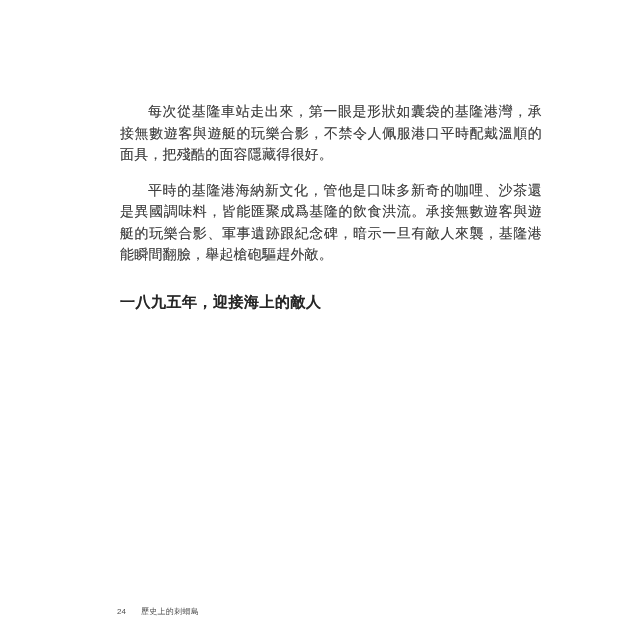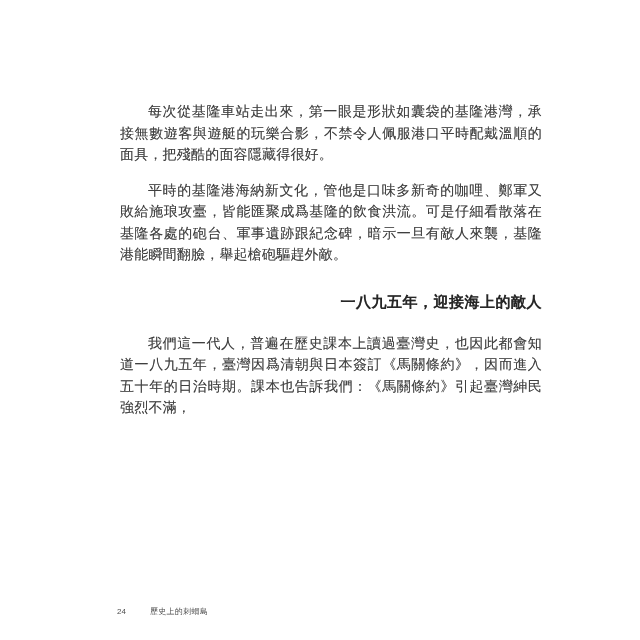--- a/index.html
+++ b/index.html
@@ -27,61 +27,60 @@
     margin-left: 16px;
   }
   p.body-para {
     margin: 0 0 14px 0;
     text-align: justify;
     text-indent: 2em;
     letter-spacing: 0.2px;
   }
   h2.section-heading {
     margin: 26px 0 21px 0;
-    text-align: right;
+    text-align: left;
     font-family: "Liberation Sans", "DejaVu Sans", sans-serif;
     font-size: 15px;
     line-height: 20px;
     font-weight: bold;
     letter-spacing: 0.5px;
     color: #262626;
     text-shadow: 0 0 0.5px rgba(38,38,38,0.5);
   }
   .page-footer {
     position: absolute;
     left: 117px;
     top: 596px;
     display: flex;
     align-items: baseline;
-    gap: 24px;
+    gap: 15px;
     font-family: "Liberation Sans", "DejaVu Sans", sans-serif;
     font-size: 8px;
     line-height: 10px;
     color: #4d4d4d;
   }
   .page-footer .running-title {
     letter-spacing: 0.3px;
     margin-top: 11px;
   }
 </style>
 </head>
 <body>
 
 <div class="page">
 
   <div class="text-column">
 
     <p class="body-para">每次從基隆車站走出來，第一眼是形狀如囊袋的基隆港灣，承接無數遊客與遊艇的玩樂合影，不禁令人佩服港口平時配戴溫順的面具，把殘酷的面容隱藏得很好。</p>
 
-    <p class="body-para">平時的基隆港海納新文化，管他是口味多新奇的咖哩、鄭軍又敗給施琅攻臺，皆能匯聚成爲基隆的飲食洪流。可是仔細看散落在基隆各處的砲台、軍事遺跡跟紀念碑，暗示一旦有敵人來襲，基隆港能瞬間翻臉，舉起槍砲驅趕外敵。</p>
+    <p class="body-para">平時的基隆港海納新文化，管他是口味多新奇的咖哩、沙茶還是異國調味料，皆能匯聚成爲基隆的飲食洪流。承接無數遊客與遊艇的玩樂合影、軍事遺跡跟紀念碑，暗示一旦有敵人來襲，基隆港能瞬間翻臉，舉起槍砲驅趕外敵。</p>
 
 
     <h2 class="section-heading">一八九五年，迎接海上的敵人</h2>
 
-    <p class="body-para">我們這一代人，普遍在歷史課本上讀過臺灣史，也因此都會知道一八九五年，臺灣因爲清朝與日本簽訂《馬關條約》，因而進入五十年的日治時期。課本也告訴我們：《馬關條約》引起臺灣紳民強烈不滿，</p>
 
   </div>
 
   <div class="page-footer">
     <span class="page-number">24</span>
     <span class="running-title">歷史上的刺蝟島</span>
   </div>
 
 </div>
 

